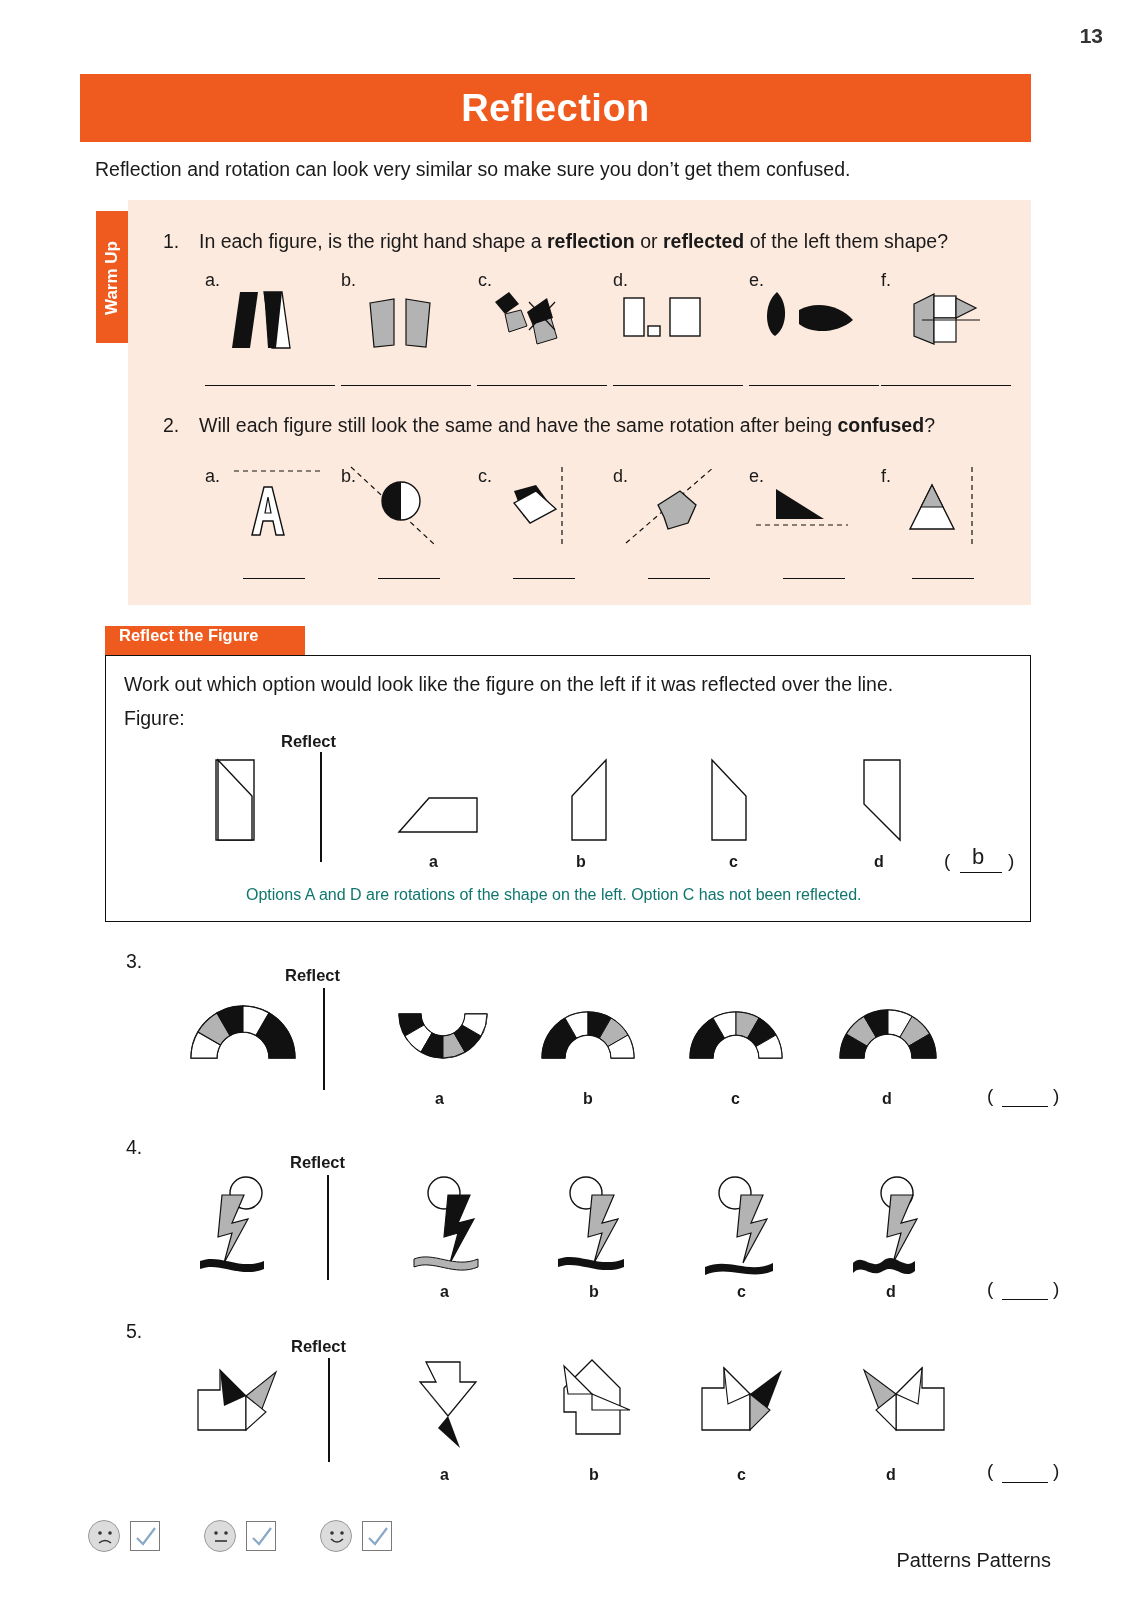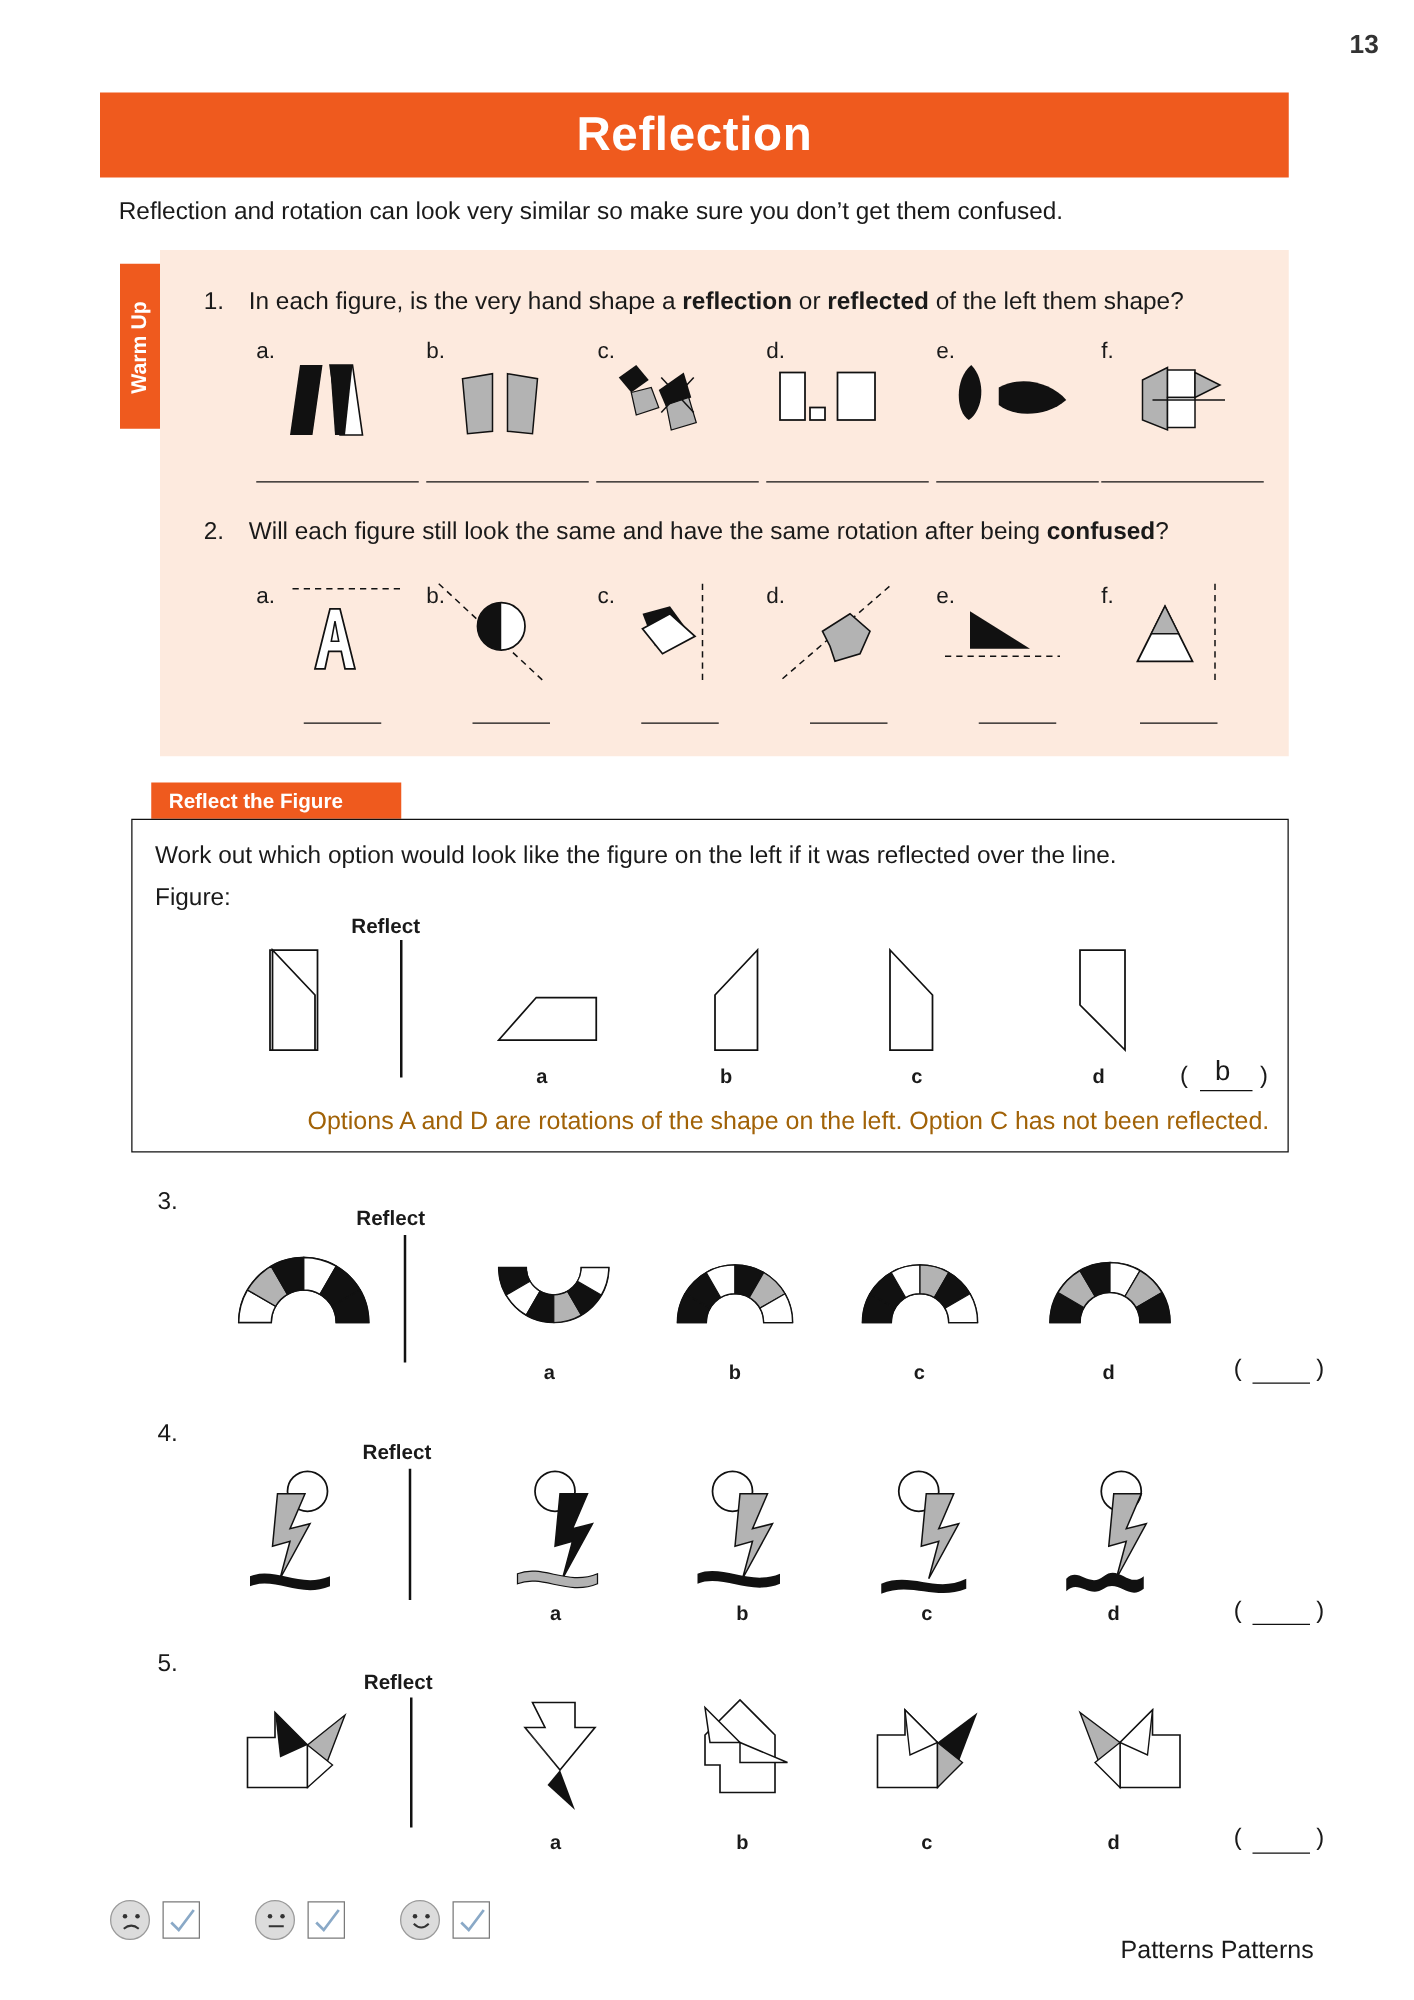--- a/index.html
+++ b/index.html
@@ -89,38 +89,36 @@
     position: absolute;
     left: 105px;
     top: 626px;
     width: 200px;
     height: 31px;
     background: #ef5a1e;
     color: #fff;
     font-weight: bold;
     font-size: 16.5px;
     display: flex;
-    align-items: center;
     padding-left: 14px;
-    margin-left: 16px;
   }
   .rtf-box {
     position: absolute;
     left: 105px;
     top: 655px;
     width: 926px;
     height: 267px;
     border: 1.6px solid #111;
     background: #fff;
   }
   .rtf-line1 { position: absolute; left: 124px; top: 673px; font-size: 19.5px; }
   .rtf-example { position: absolute; left: 124px; top: 707px; font-size: 19.5px; }
   .rtf-note {
     position: absolute; left: 246px; top: 886px;
-    font-size: 20px; color: #a16207;
+    font-size: 16px; color: #0f766e;
     font-family: "Liberation Sans", sans-serif;
     text-align: right;
   }
   .reflect-label {
     position: absolute;
     font-size: 16.5px;
     font-weight: bold;
   }
   .mirror-line {
     position: absolute;
@@ -170,21 +168,21 @@
 
 <div class="intro-line">Reflection and rotation can look very similar so make sure you don’t get them confused.</div>
 
 <div class="warmup-box"></div>
 <div class="warmup-tab">
   <span>Warm Up</span>
 </div>
 
 <div class="q-num" style="left:163px; top:230px;">1.</div>
 <div class="q-text" style="left:199px; top:230px;">
-  <span>In each figure, is the very hand shape a </span><b>reflection</b><span> or </span><b>reflected</b><span> of the left them shape?</span>
+  <span>In each figure, is the right hand shape a </span><b>reflection</b><span> or </span><b>reflected</b><span> of the left them shape?</span>
 </div>
 
 <div class="sub-label" style="left:205px; top:270px;">a.</div>
 <div class="sub-label" style="left:341px; top:270px;">b.</div>
 <div class="sub-label" style="left:478px; top:270px;">c.</div>
 <div class="sub-label" style="left:613px; top:270px;">d.</div>
 <div class="sub-label" style="left:749px; top:270px;">e.</div>
 <div class="sub-label" style="left:881px; top:270px;">f.</div>
 
 <div class="fig" style="left:228px; top:290px;">

